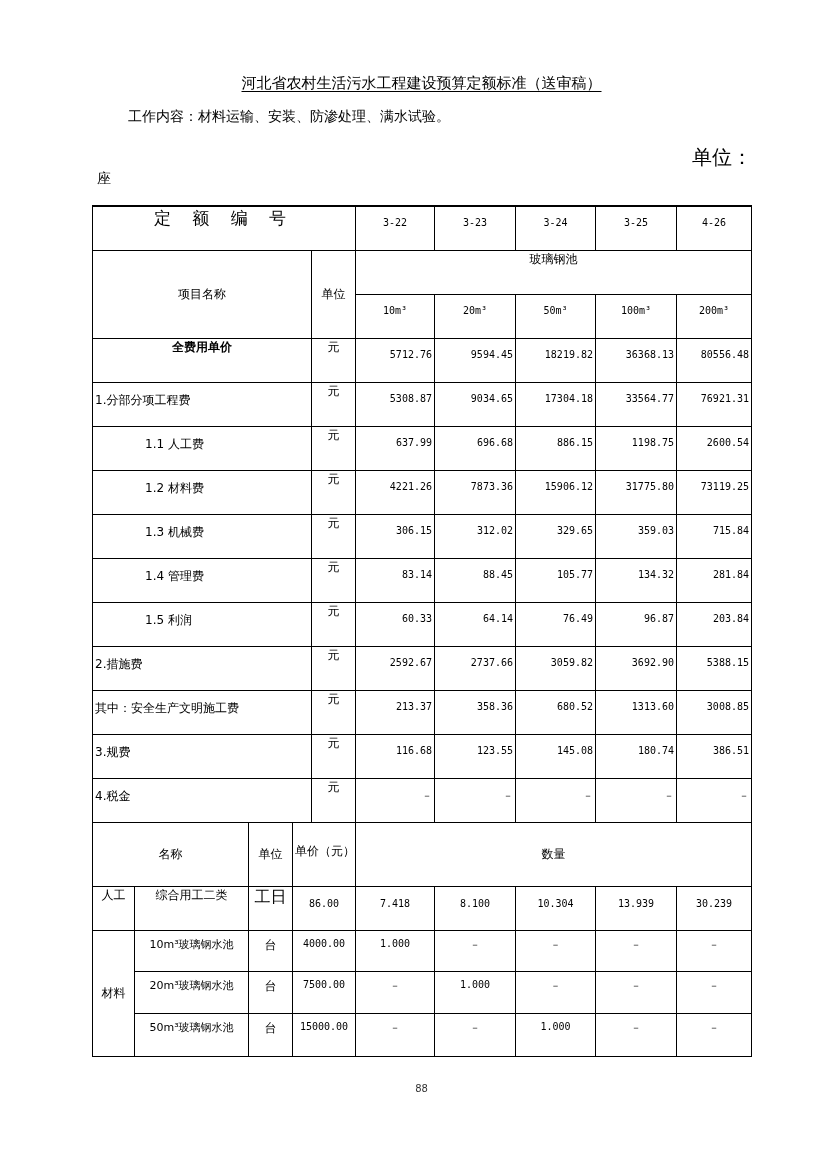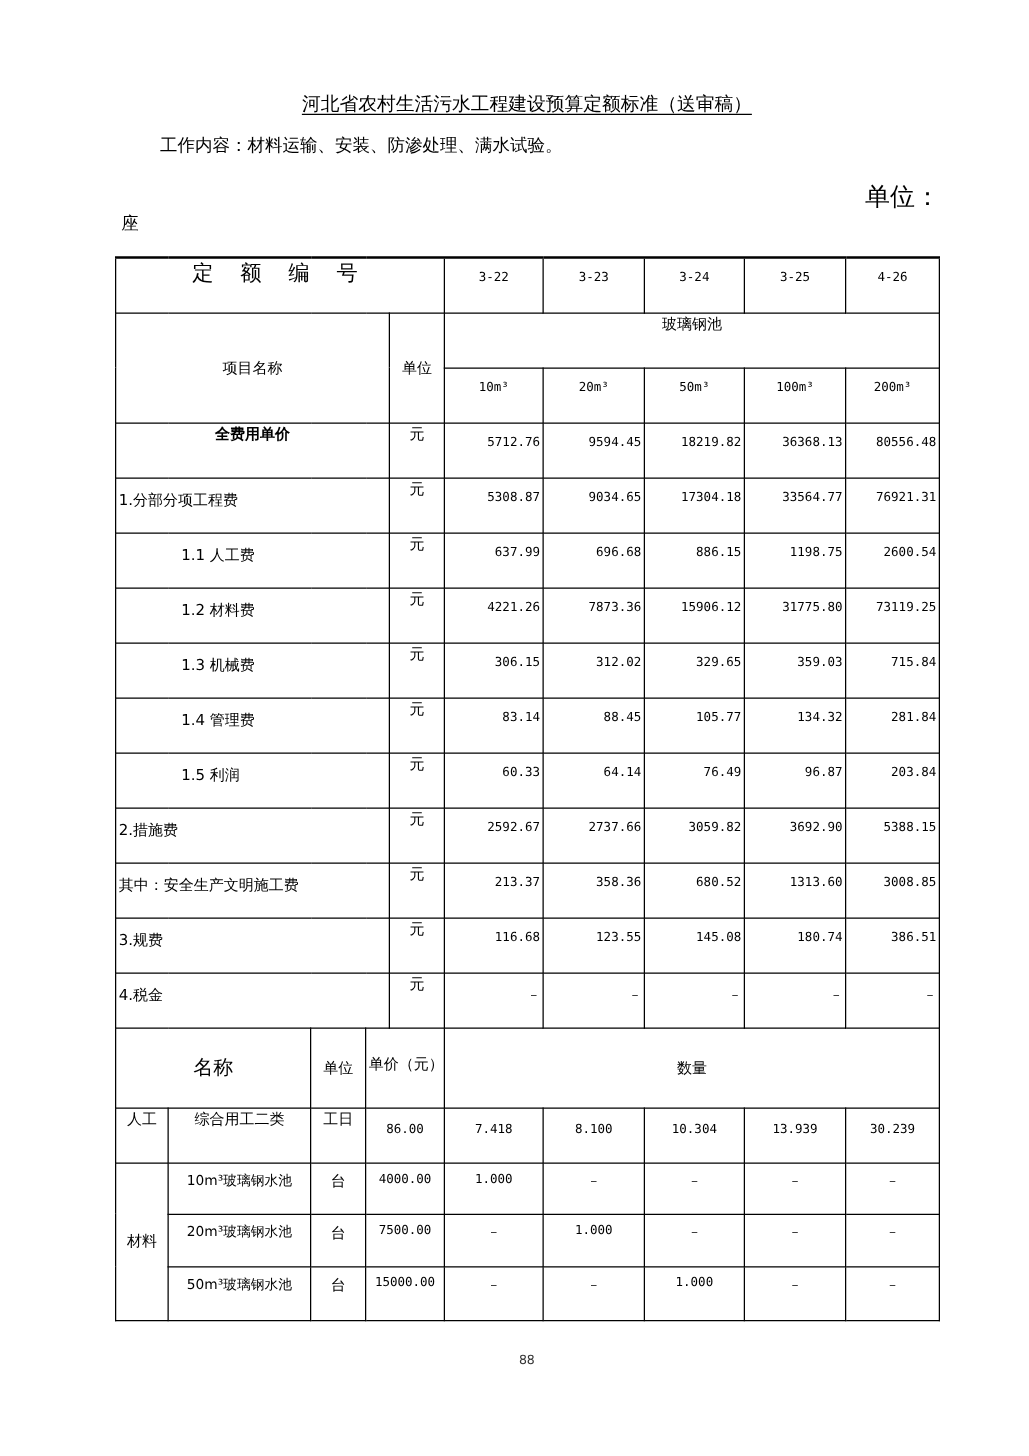--- a/index.html
+++ b/index.html
@@ -173,30 +173,30 @@
     <td colspan="4" class="lbl noind">4.税金</td>
     <td class="c yuan">元</td>
     <td class="num">－</td>
     <td class="num">－</td>
     <td class="num">－</td>
     <td class="num">－</td>
     <td class="num">－</td>
   </tr>
 
   <tr style="height:64px">
-    <td colspan="2" class="mid" style="font-size:16px">名称</td>
+    <td colspan="2" class="mid" style="font-size:12px">名称</td>
     <td class="mid" style="font-size:12px">单位</td>
     <td colspan="2" style="font-size:12px; padding-top:20px; text-align:left; padding-left:2px;">单价（元）</td>
     <td colspan="5" class="mid" style="font-size:12px">数量</td>
   </tr>
 
   <tr style="height:44px">
     <td class="c" style="font-size:12px">人工</td>
     <td class="c" style="font-size:12px">综合用工二类</td>
-    <td class="c" style="font-size:12px">工日</td>
+    <td class="c" style="font-size:16px">工日</td>
     <td colspan="2" class="qty">86.00</td>
     <td class="qty">7.418</td>
     <td class="qty">8.100</td>
     <td class="qty">10.304</td>
     <td class="qty">13.939</td>
     <td class="qty">30.239</td>
   </tr>
 
   <tr style="height:41px">
     <td rowspan="3" class="mid" style="font-size:12px">材料</td>

